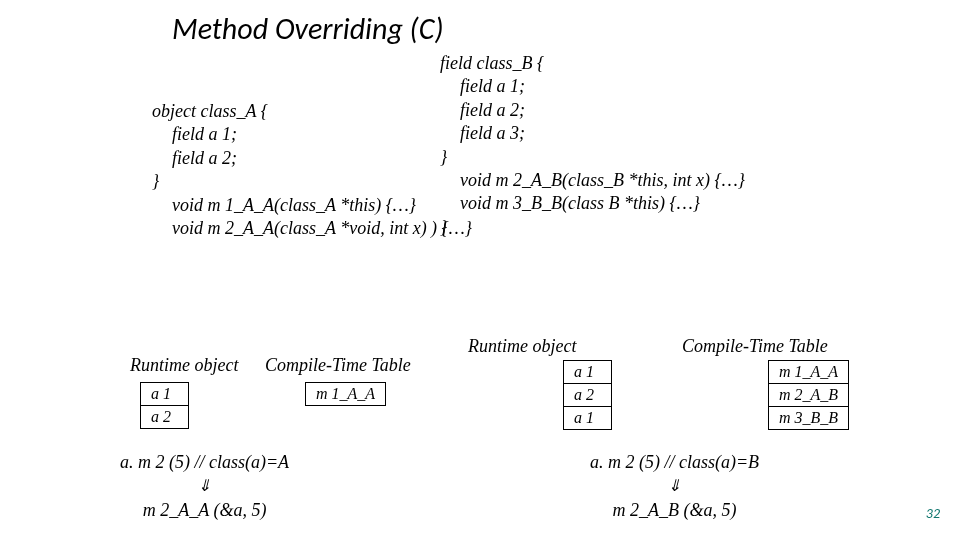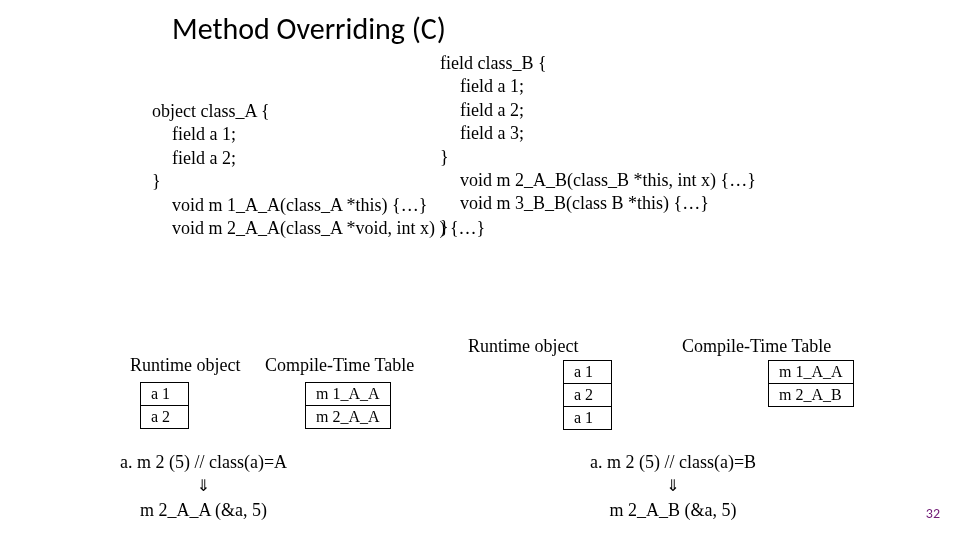--- a/index.html
+++ b/index.html
@@ -1,19 +1,19 @@
 <!DOCTYPE html>
 <html><head>
 <meta charset="utf-8">
 <style>
   * { box-sizing: border-box; margin: 0; padding: 0; }
   html, body { width: 960px; height: 540px; background: #fff; font-family: "Times New Roman", serif; color: #000; }
-  .slide { position: relative; width: 960px; height: 540px; }
+  .slide { position: relative; width: 960px; height: 540px; font-style: italic; }
   .title { font-family: Calibri, Arial, sans-serif; font-size: 30px; font-weight: 400; position: absolute; top: 10px; left: 172px; }
-  .page-num { position: absolute; bottom: 18px; right: 20px; font-size: 14px; color: #701a75; font-family: Calibri, Arial, sans-serif; }
+  .page-num { position: absolute; bottom: 18px; right: 20px; font-size: 14px; color: #0f766e; font-family: Calibri, Arial, sans-serif; }
   .code { font-size: 18px; line-height: 1.3; font-family: "Times New Roman", serif; }
   .structA { position: absolute; top: 100px; left: 152px; }
   .structB { position: absolute; top: 52px; left: 440px; }
   .pad { padding-left: 20px; }
   .label { font-size: 18px; }
   .lblA-rt { position: absolute; top: 355px; left: 130px; }
   .lblA-ct { position: absolute; top: 355px; left: 265px; }
   .lblB-rt { position: absolute; top: 336px; left: 468px; }
   .lblB-ct { position: absolute; top: 336px; left: 682px; }
   table.box { border-collapse: collapse; }
@@ -67,23 +67,20 @@
     <tr>
           <td>a 2</td>
         </tr>
   </tbody>
     </table>
   <table class="box tblA-ct">
     <tbody>
         <tr>
           <td>m 1_A_A</td>
         </tr>
-    <tr>
-          <td>m 2_A_A</td>
-        </tr>
   </tbody>
     </table>
 
   <table class="box tblB-rt">
     <tbody>
         <tr>
           <td>a 1</td>
         </tr>
     <tr>
           <td>a 2</td>
@@ -94,20 +91,23 @@
   </tbody>
     </table>
   <table class="box tblB-ct">
     <tbody>
         <tr>
           <td>m 1_A_A</td>
         </tr>
     <tr>
           <td>m 2_A_B</td>
         </tr>
+    <tr>
+          <td>m 3_B_B</td>
+        </tr>
   </tbody>
     </table>
 
   <div class="deriv derivA">
     <div>a. m 2 (5) // class(a)=A</div>
     <div class="arrow">⇓</div>
     <div>m 2_A_A (&amp;a, 5)</div>
   </div>
   <div class="deriv derivB">
     <div>a. m 2 (5) // class(a)=B</div>

